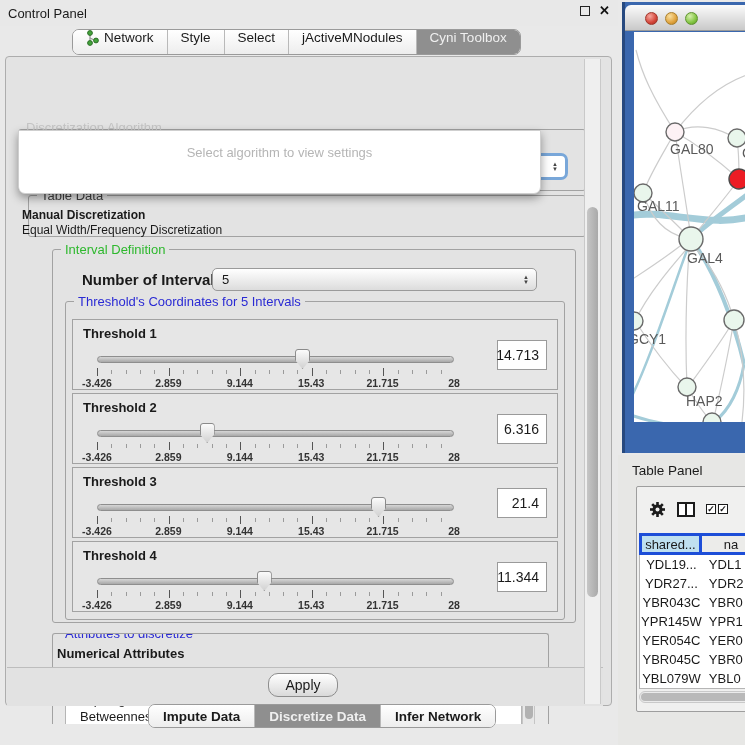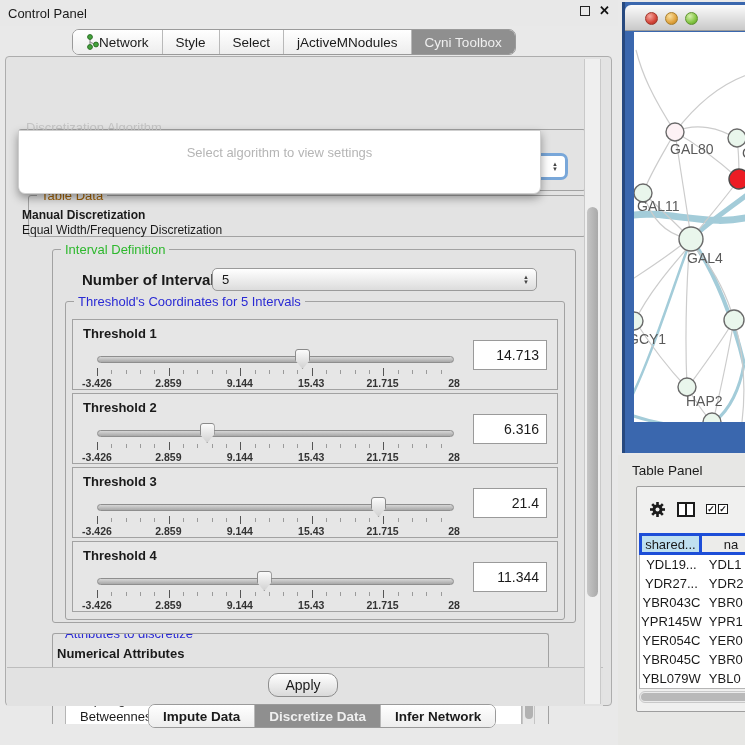--- a/index.html
+++ b/index.html
@@ -10,21 +10,21 @@
   #control-panel { position:absolute; left:0; top:0; width:618px; height:745px; background:#e9e9e9; }
   #cp-titlebar { position:absolute; left:0; top:0; width:618px; height:26px; background:#e8e8e8;
     display:flex; align-items:center; font-size:13px; padding-left:8px; }
   #cp-winbtns { position:absolute; right:8px; top:6px; display:flex; gap:9px; align-items:center; }
   .float-box { width:10px; height:10px; border:1.6px solid #222; background:transparent; }
   .close-x { font-size:13px; font-weight:bold; color:#111; line-height:10px; }
 
   
   #top-tabs { position:absolute; left:72px; top:29px; height:26px; display:flex;
     border:1px solid #9a9a9a; border-radius:7px; overflow:hidden; background:#fff; font-size:13.5px; }
-  .ttab { display:flex; align-items:center; padding:0 13px;
+  .ttab { display:flex; align-items:flex-start; gap:5px; padding:0 13px;
     background:linear-gradient(#ffffff,#ededed); border-right:1px solid #b9b9b9; cursor:default; }
   .ttab:last-child { border-right:none; }
   .ttab.sel { background:#8f8f8f; color:#efefef; }
 
   
   #cp-pane { position:absolute; left:5px; top:56px; width:607px; height:650px;
     background:#e3e3e3; border:1px solid #adadad; border-radius:4px; }
   .groupbox { position:absolute; border:1px solid #a2a2a2; border-radius:3px; }
   .legend { position:absolute; top:-8px; left:8px; background:#e3e3e3; padding:0 4px; font-size:13px; }
   .legend.green { color:#2db82d; }
@@ -68,21 +68,21 @@
     background:linear-gradient(#fbfbfb,#d2d2d2); border:1px solid #8a8a8a;
     clip-path:polygon(8% 0,92% 0,100% 8%,100% 55%,50% 100%,0 55%,0 8%); border-radius:3px; }
   .th-ticks { position:absolute; left:0; top:16px; width:100%; height:8px;
     background-image:
       repeating-linear-gradient(to right,#555 0 1px,transparent 1px 20%),
       repeating-linear-gradient(to right,#9a9a9a 0 1px,transparent 1px 4%);
     background-size:calc(100% + 1px) 8px, calc(100% + 1px) 4px;
     background-position:0 0, 0 2px; background-repeat:no-repeat; }
   .th-ticklabels { position:absolute; left:0; top:25px; width:100%; height:12px; }
   .tl { position:absolute; transform:translateX(-50%); font-size:10.5px; font-weight:bold; color:#333; white-space:nowrap; }
-  .th-value { position:absolute; right:10px; top:20px; width:74px; height:30px; background:#fff;
+  .th-value { position:absolute; right:10px; top:20px; width:50px; height:30px; background:#fff;
     border:1px solid #9a9a9a; font-size:14px; display:flex; align-items:center;
     justify-content:flex-end; padding-right:7px; }
 
   
   #attrs-group { left:46px; top:576px; width:497px; height:91px; border-bottom:none;
     border-bottom-left-radius:0; border-bottom-right-radius:0; overflow:hidden; }
   #attrs-list-label { position:absolute; left:4px; top:12px; font-size:13px; font-weight:bold; }
   #attrs-list { position:absolute; left:12px; top:40px; width:457px; height:51px; background:#fff;
     border:1px solid #b5b5b5; font-size:13px; overflow:hidden; }
   .attr-item { padding:0 0 1px 14px; line-height:16px; }
@@ -196,21 +196,21 @@
       <span class="stepper">▲<br>▼</span>
     </div>
 
     <div id="algo-popup">
       <div id="popup-hint">Select algorithm to view settings</div>
       <div class="popup-item b" style="top:33px;">Manual Discretization</div>
       <div class="popup-item" style="top:48px;">Equal Width/Frequency Discretization</div>
     </div>
 
     <div id="tabledata-group" class="groupbox">
-      <span class="legend" style="color:#a16207;">Table Data</span>
+      <span class="legend" style="color:#404040;">Table Data</span>
     </div>
 
     <div id="interval-group" class="groupbox">
       <span class="legend green">Interval Definition</span>
 
       <span id="numint-label">Number of Intervals</span>
       <div id="numint-combo" class="combo">
         <span>5</span>
         <span class="stepper">▲<br>▼</span>
       </div>

